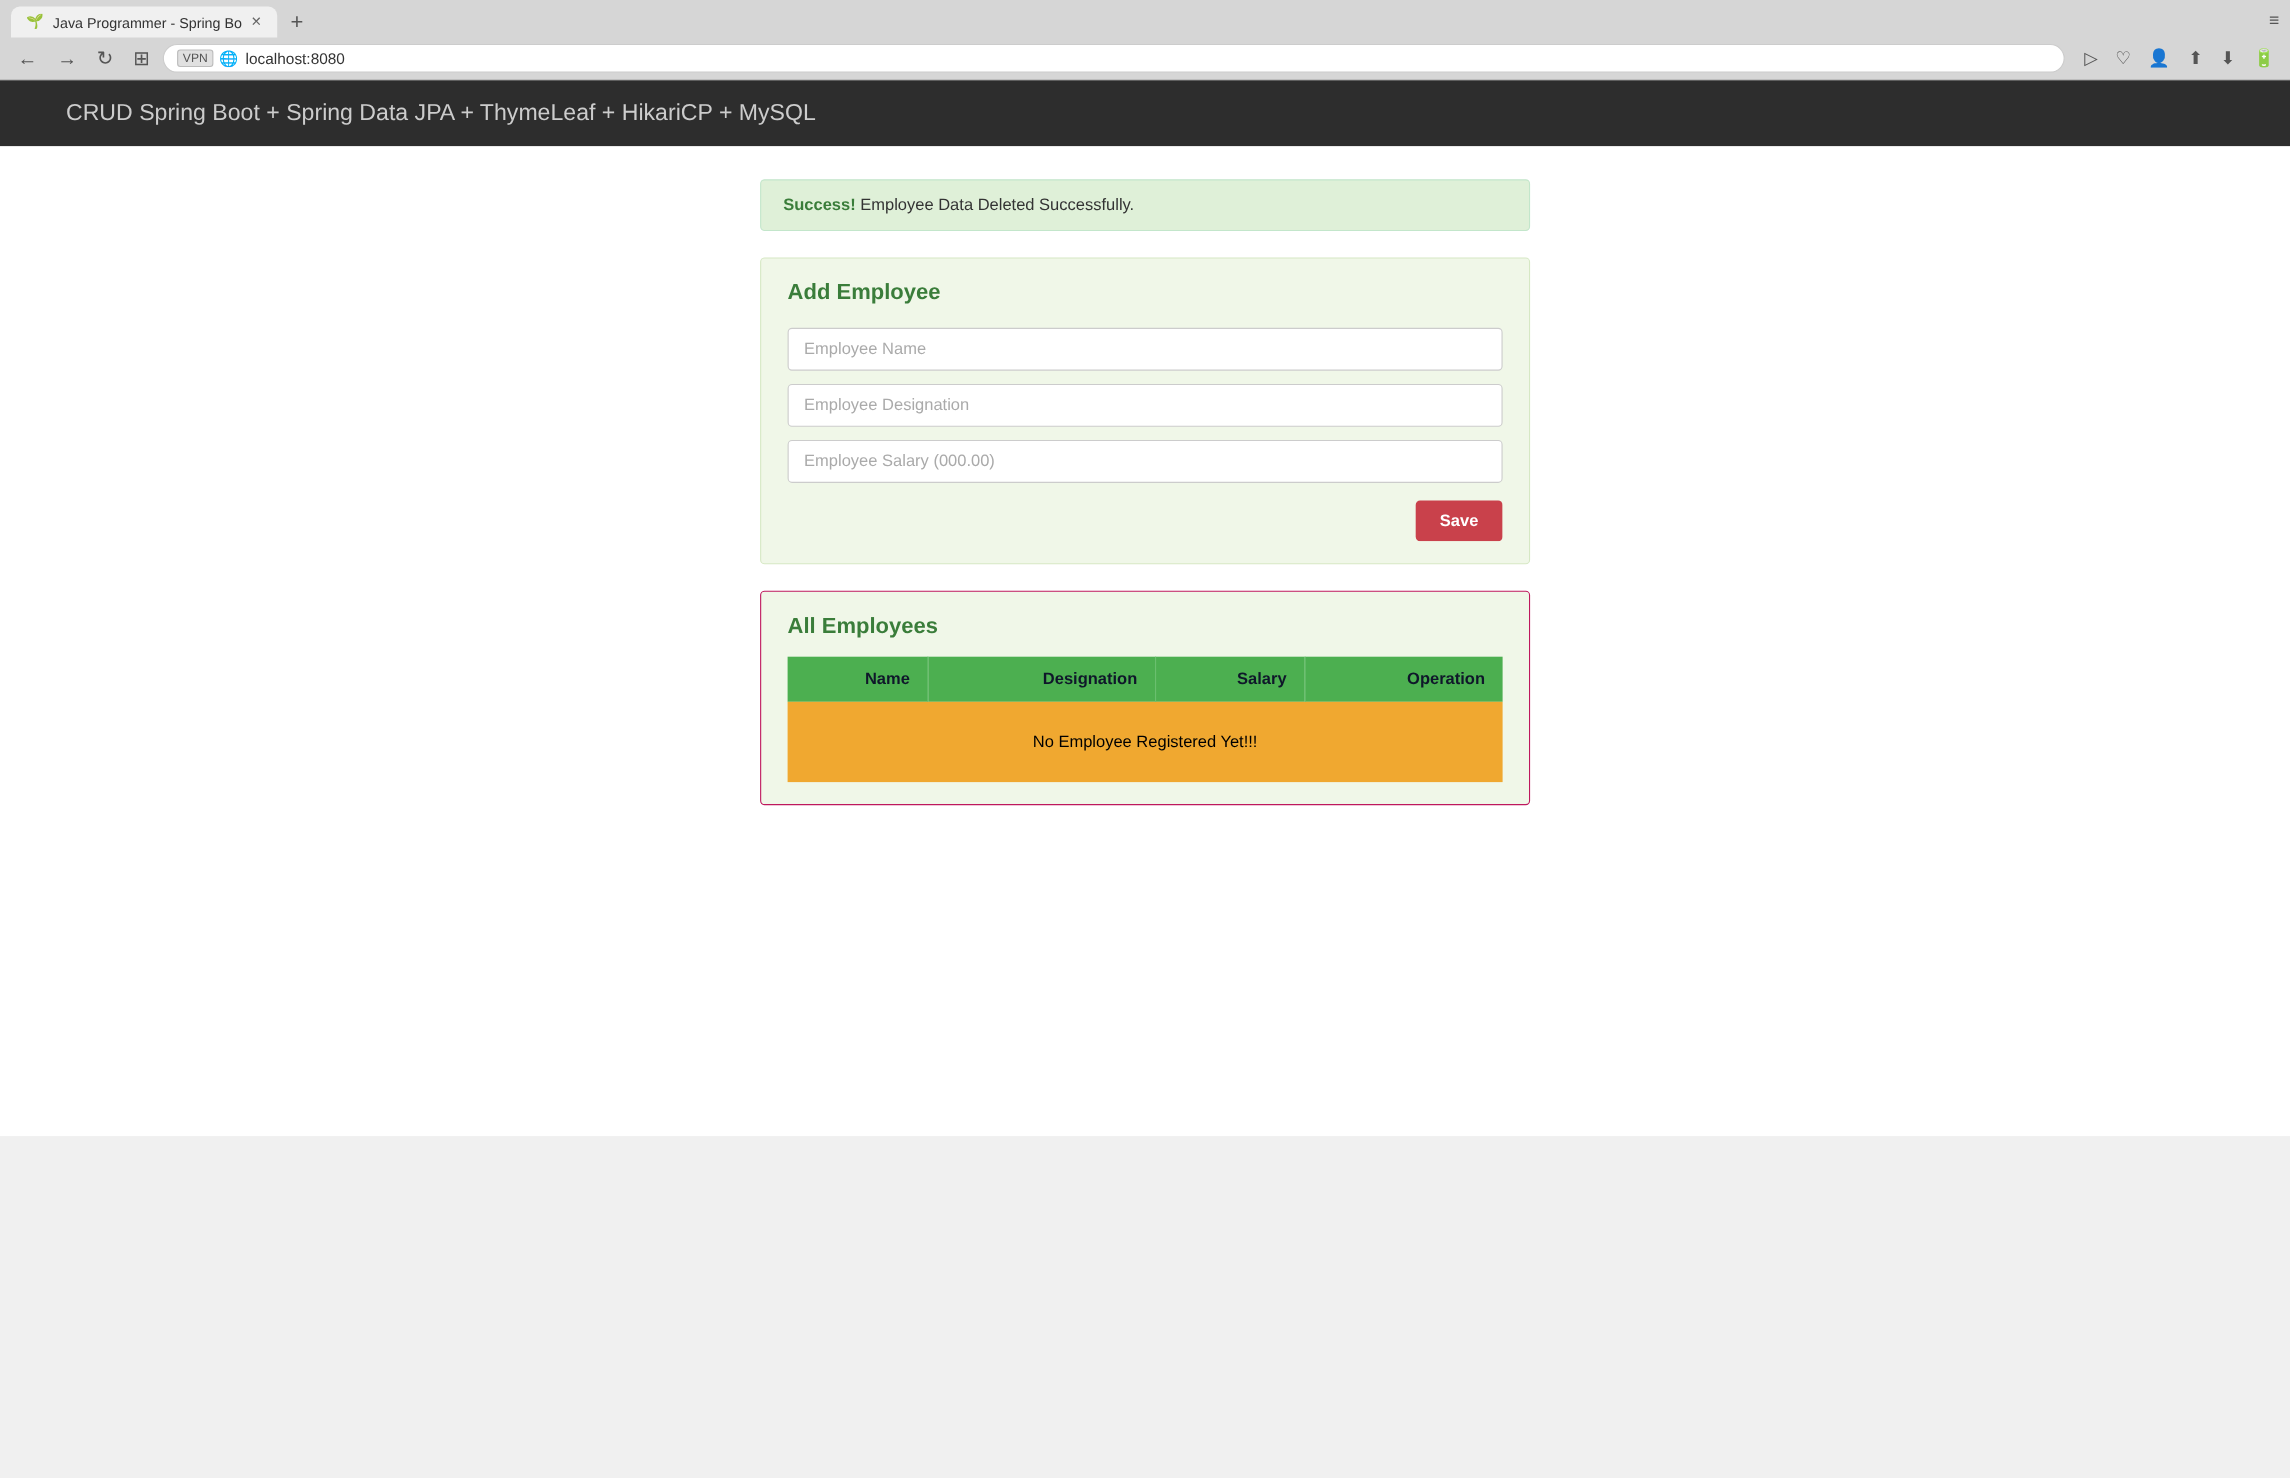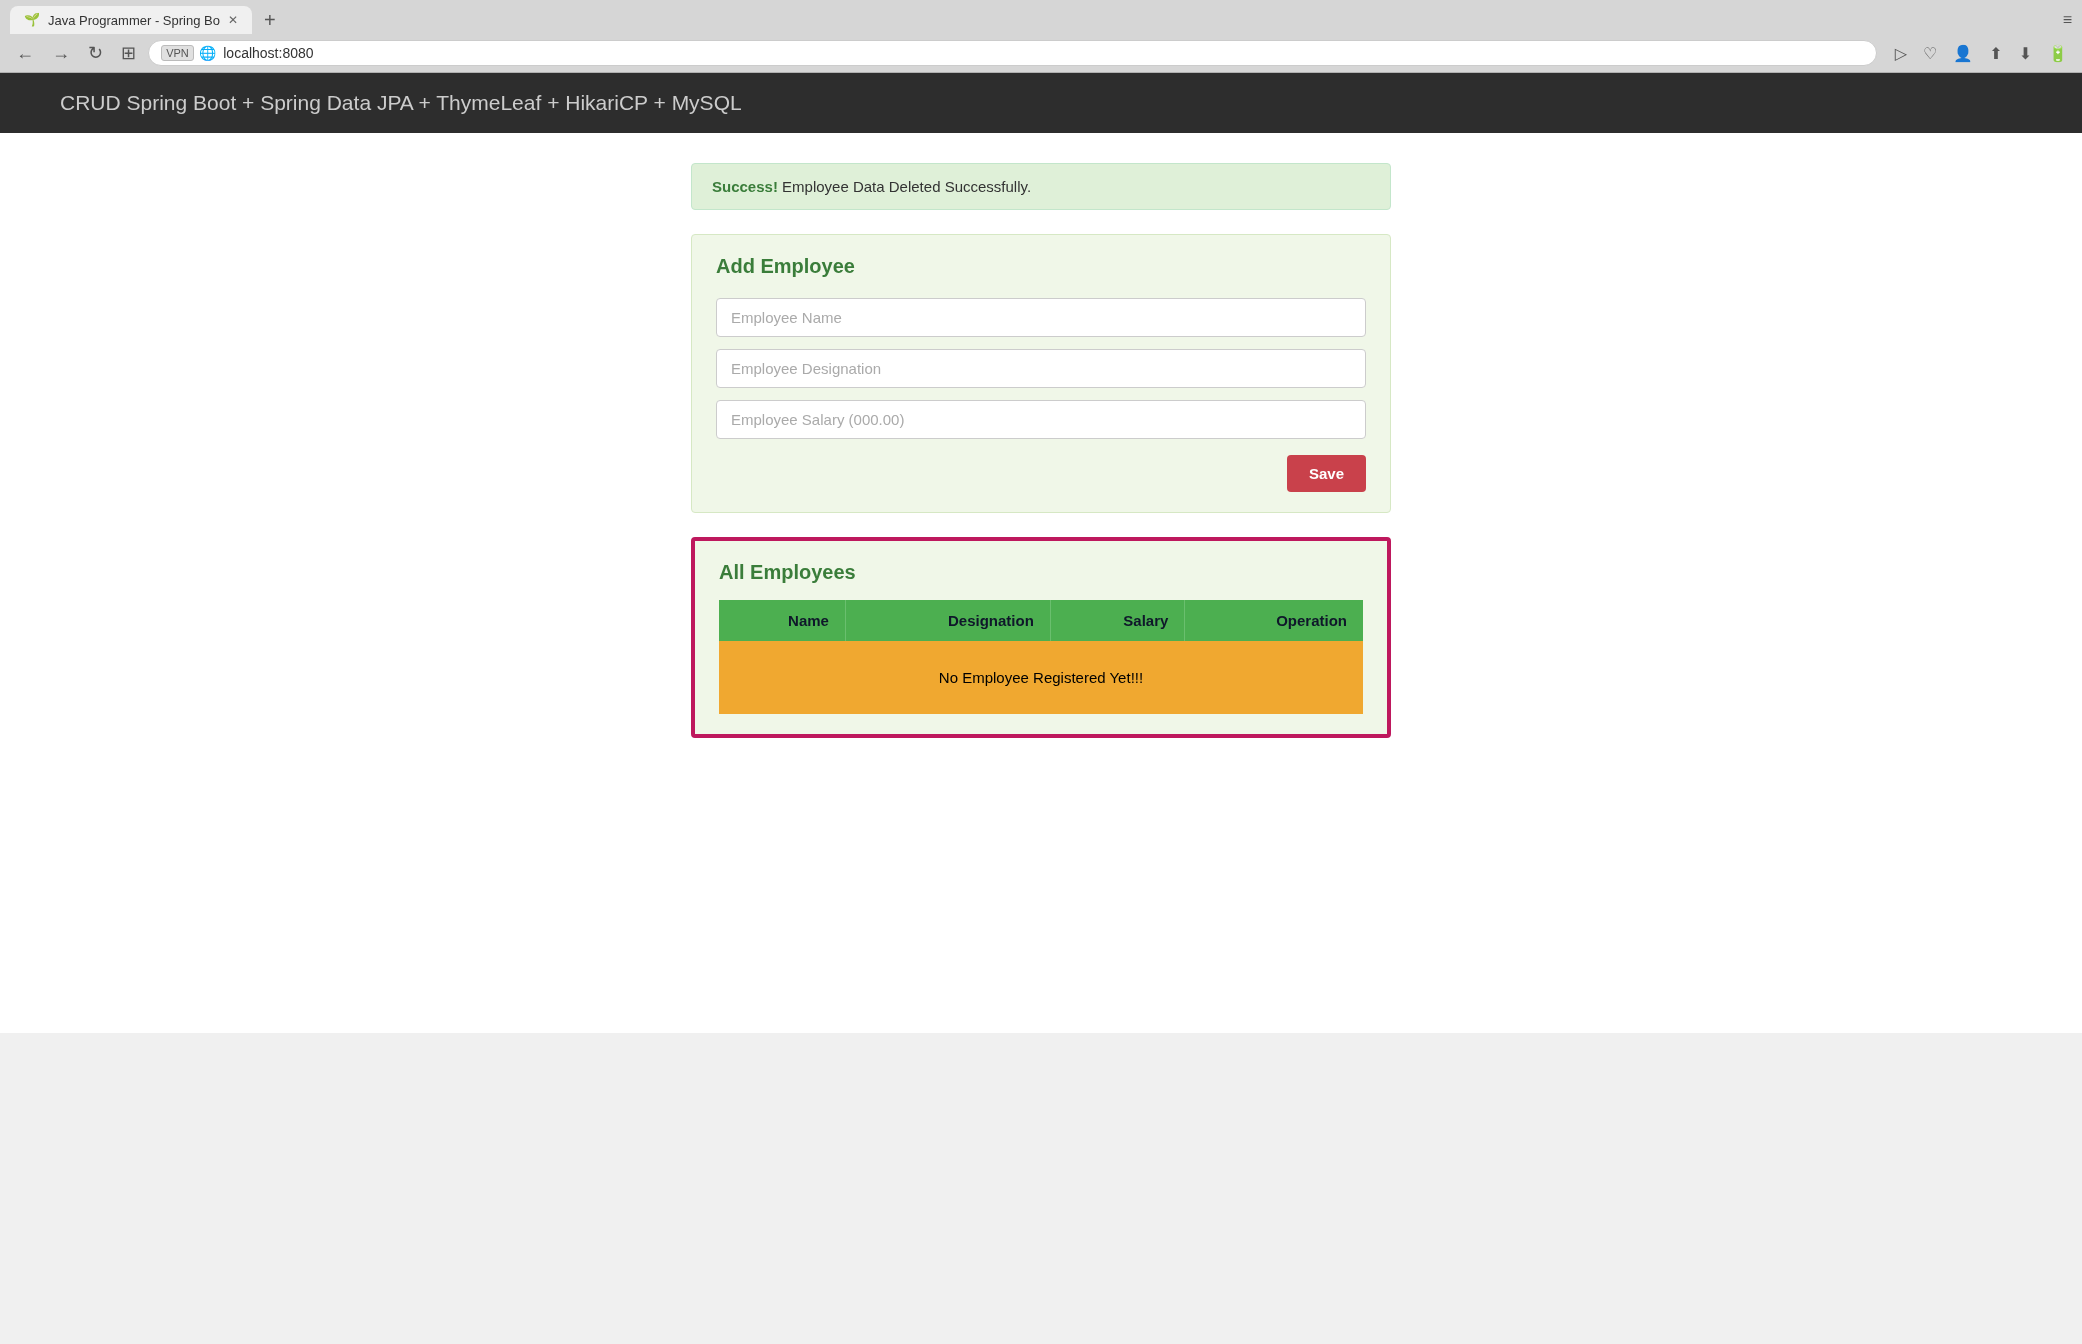--- a/index.html
+++ b/index.html
@@ -216,21 +216,21 @@
       font-weight: bold;
     }
 
     .form-actions {
       overflow: hidden;
     }
 
     
     .employees-card {
       background: #f0f7e8;
-      border: 4px solid #be185d;
+      border: 1px solid #be185d;
       border-radius: 4px;
       padding: 20px 24px;
     }
 
     .employees-card-title {
       color: #3a7d3a;
       font-size: 20px;
       font-weight: bold;
       margin-bottom: 16px;
     }

